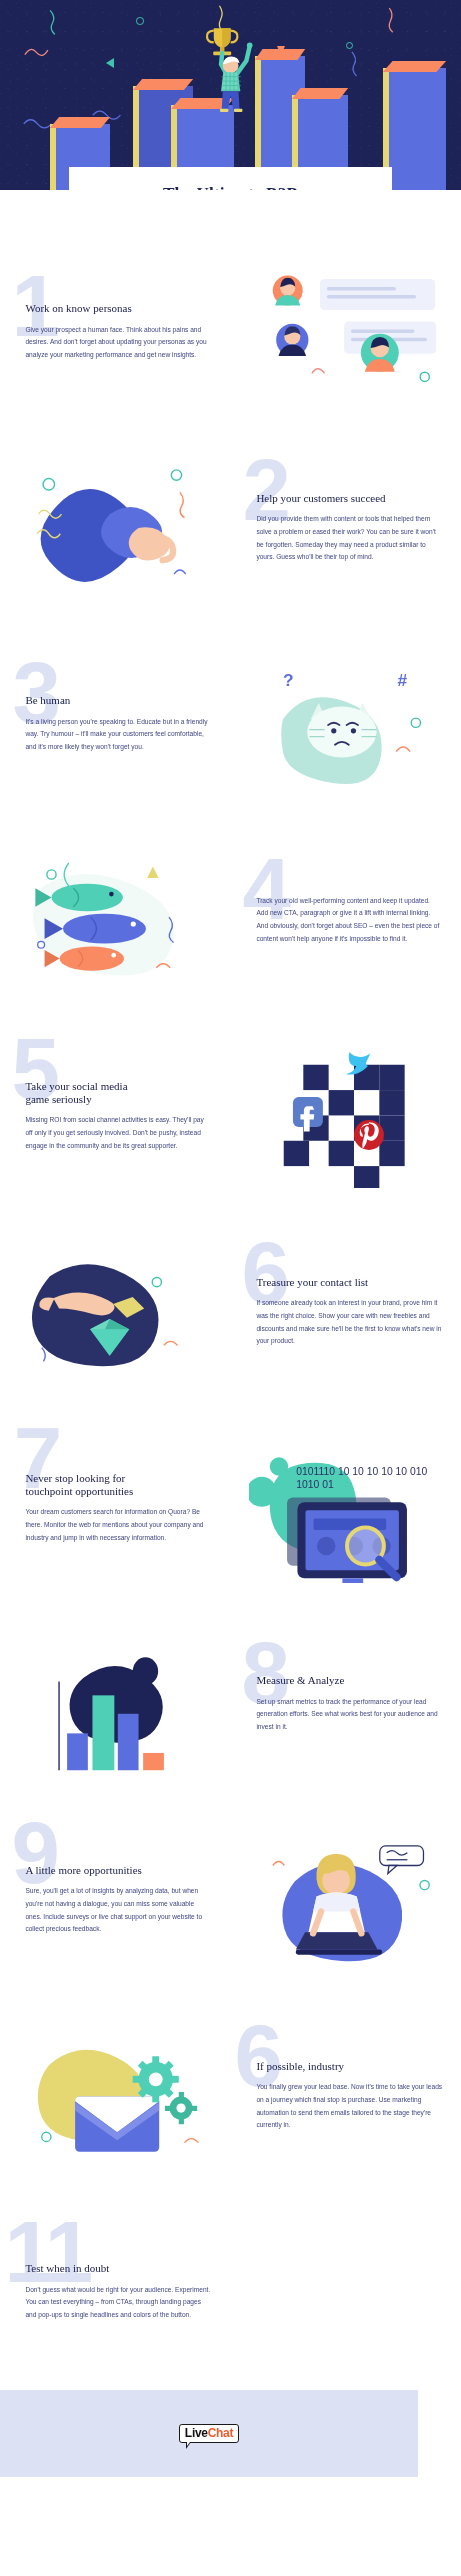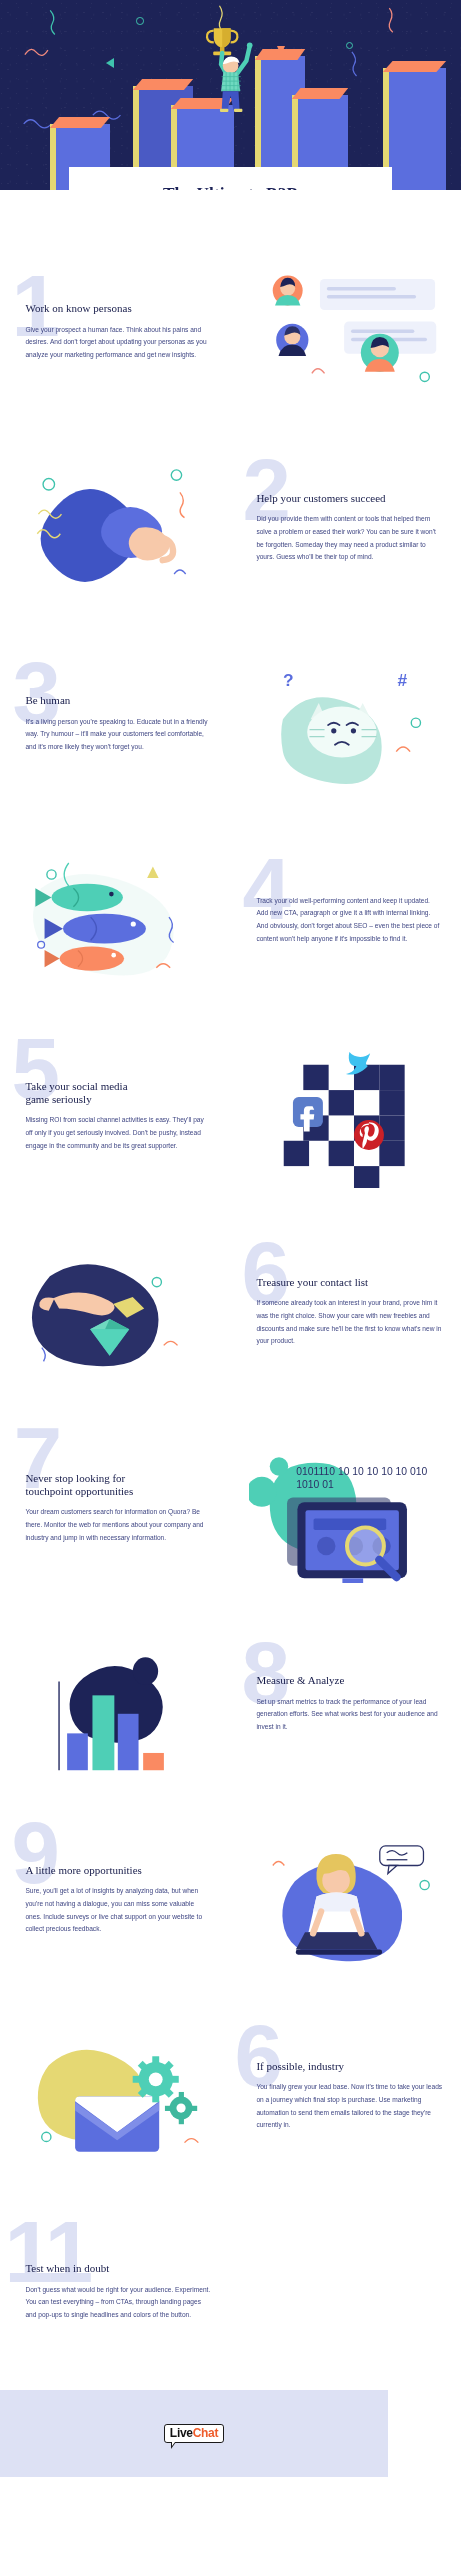--- a/index.html
+++ b/index.html
@@ -119,21 +119,21 @@
     color: #3f4683;
     max-width: 190px;
   }
 
   
   .art { display: flex; align-items: center; justify-content: center; }
   .art svg { display: block; }
 
   
   .footer {
-    width: 388px;
+    width: 418px;
     height: 87px;
     background: #dde1f4;
     display: flex;
     align-items: center;
     justify-content: center;
   }
   .logo {
     display: inline-flex;
     flex-direction: column;
     align-items: flex-start;

